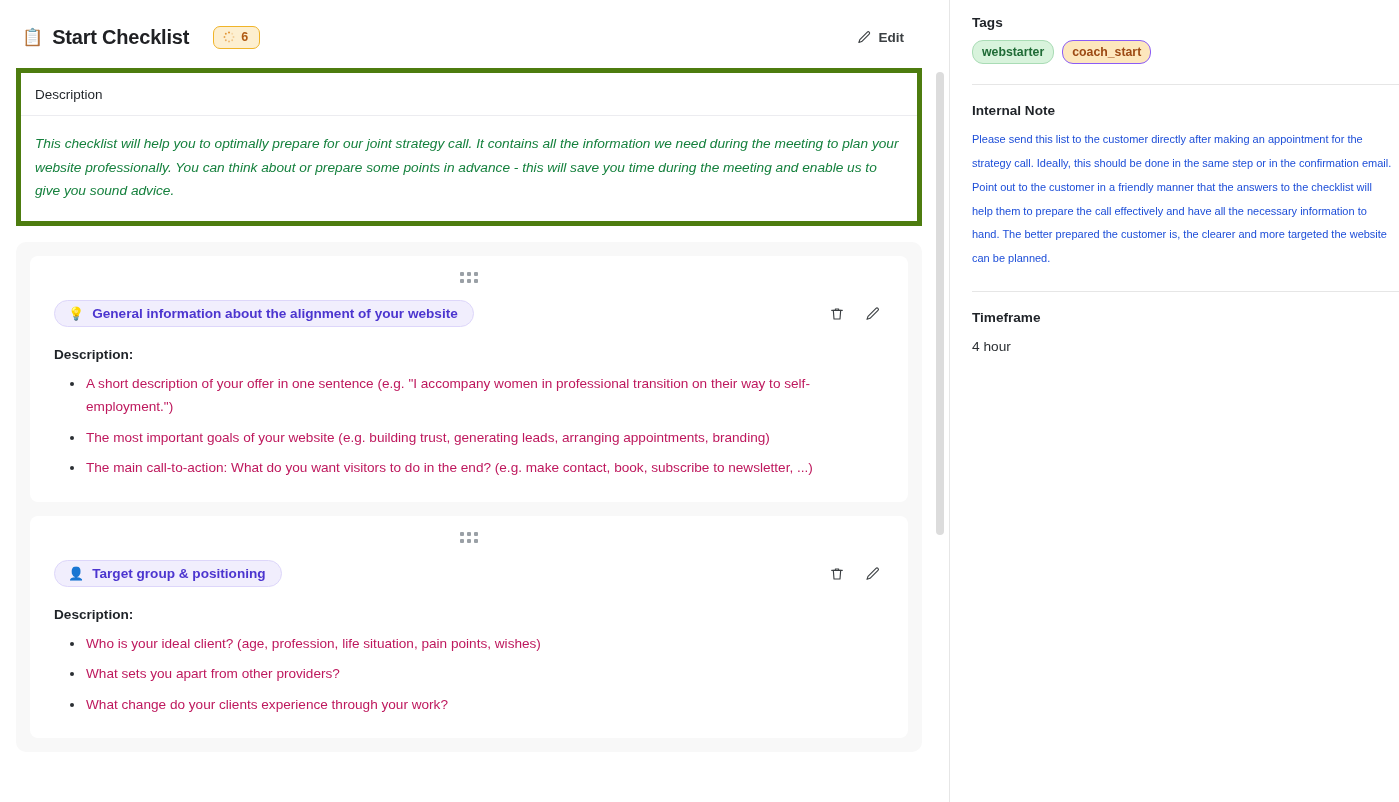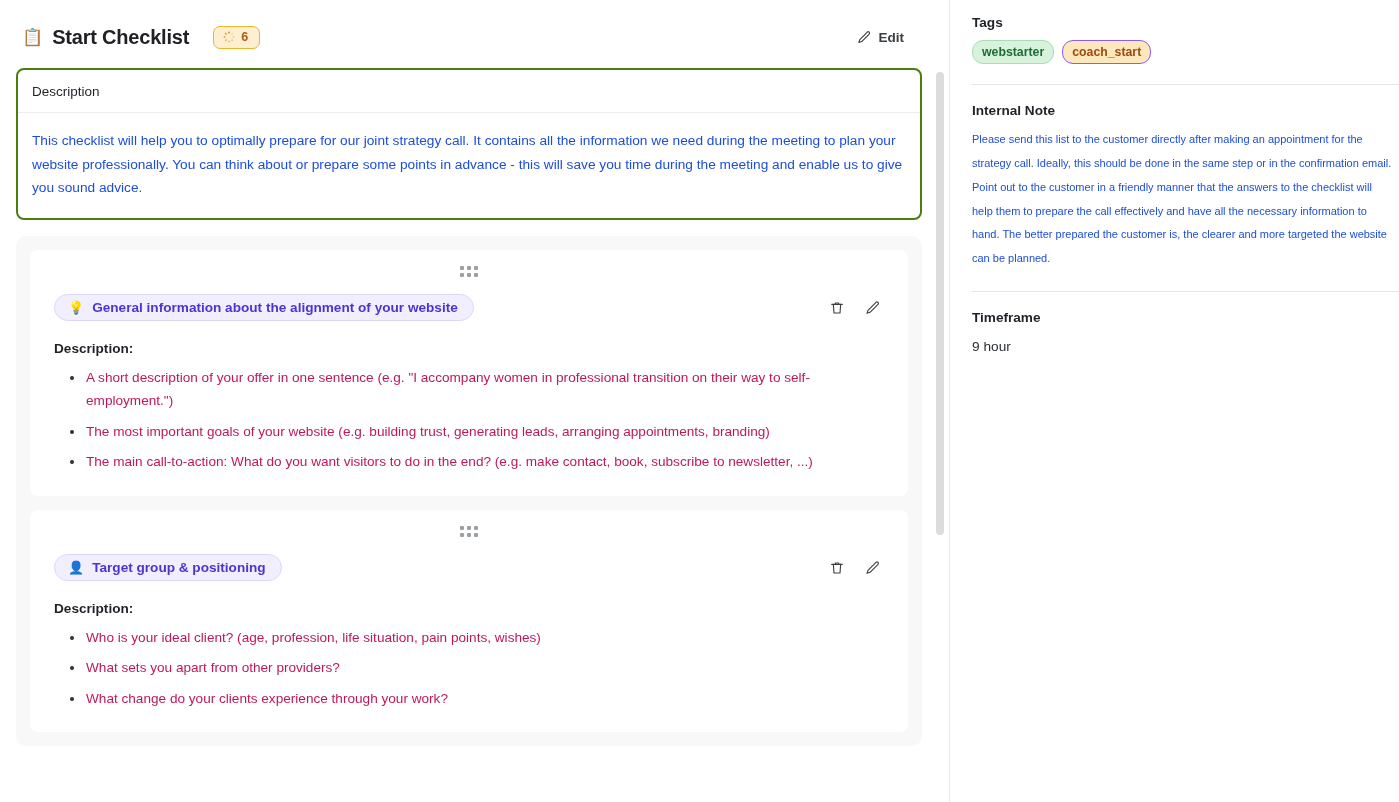--- a/index.html
+++ b/index.html
@@ -87,37 +87,38 @@
     font-weight: bold;
     color: #3c4043;
     cursor: pointer;
     padding: 4px 6px;
     margin-right: 21px;
   }
   .edit-button svg { display: block; }
 
   
   .desc-panel {
-    border: 2px solid #4d7c0f;
-    border-radius: 8px;
+    border: 5px solid #4d7c0f;
+    border-radius: 0;
     background: #ffffff;
     margin: 0 12px 0 0;
     width: 906px;
   }
   .desc-panel-head {
     padding: 14px 14px 13px 14px;
     border-bottom: 1px solid #ececf0;
     font-size: 13.5px;
     color: #1f2328;
   }
   .desc-panel-body {
     padding: 16px 14px 18px 14px;
     font-size: 13.7px;
     line-height: 23.5px;
-    color: #1d4ed8;
+    color: #15803d;
+    font-style: italic;
   }
 
   
   .card-group {
     margin-top: 16px;
     width: 906px;
     background: #f8f8f8;
     border-radius: 10px;
     padding: 14px;
   }
@@ -430,16 +431,16 @@
     </div>
 
     <div class="side-divider"></div>
 
     <div class="side-section-title">Internal Note</div>
     <div class="side-body">Please send this list to the customer directly after making an appointment for the strategy call. Ideally, this should be done in the same step or in the confirmation email. Point out to the customer in a friendly manner that the answers to the checklist will help them to prepare the call effectively and have all the necessary information to hand. The better prepared the customer is, the clearer and more targeted the website can be planned.</div>
 
     <div class="side-divider"></div>
 
     <div class="side-section-title">Timeframe</div>
-    <div class="side-value">9 hour</div>
+    <div class="side-value">4 hour</div>
 
   </div>
 </div>
 
 </body></html>

